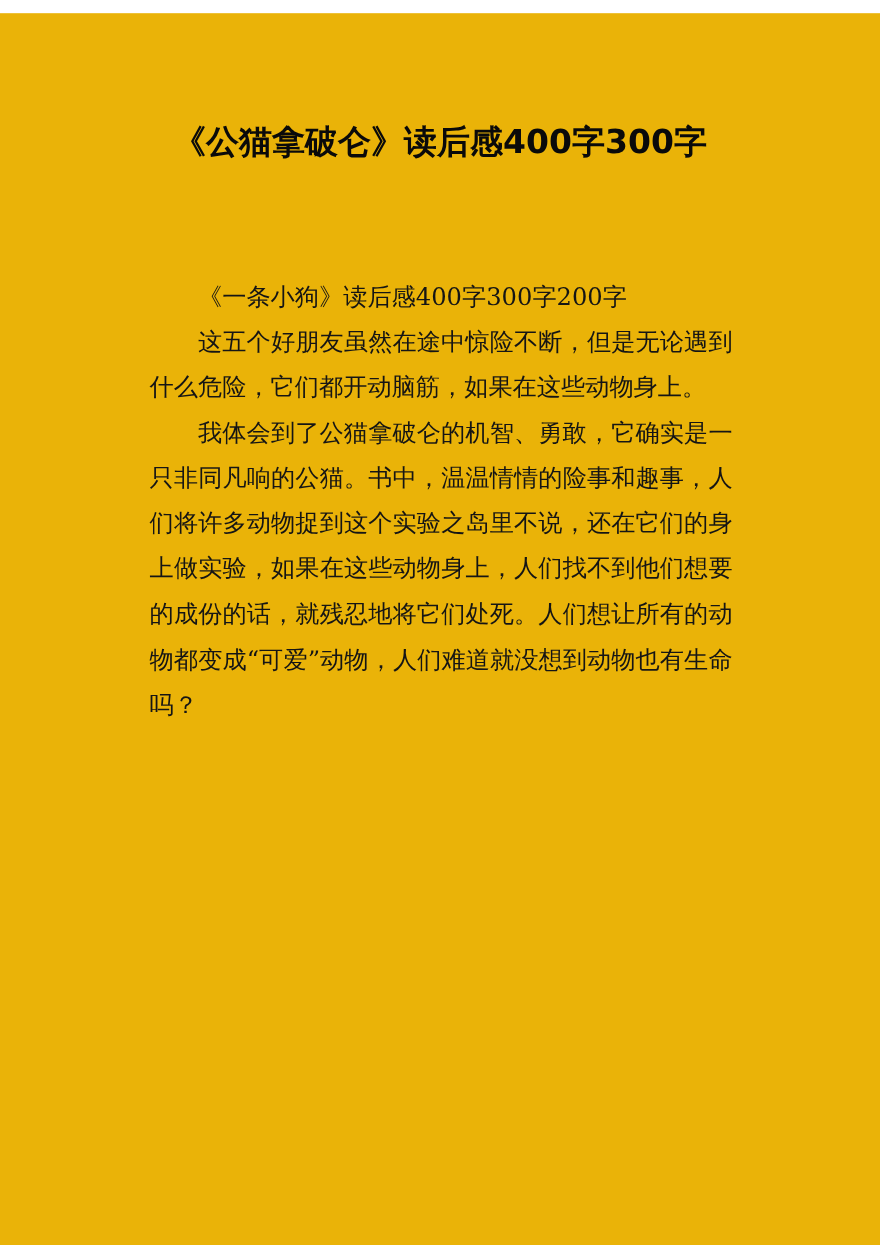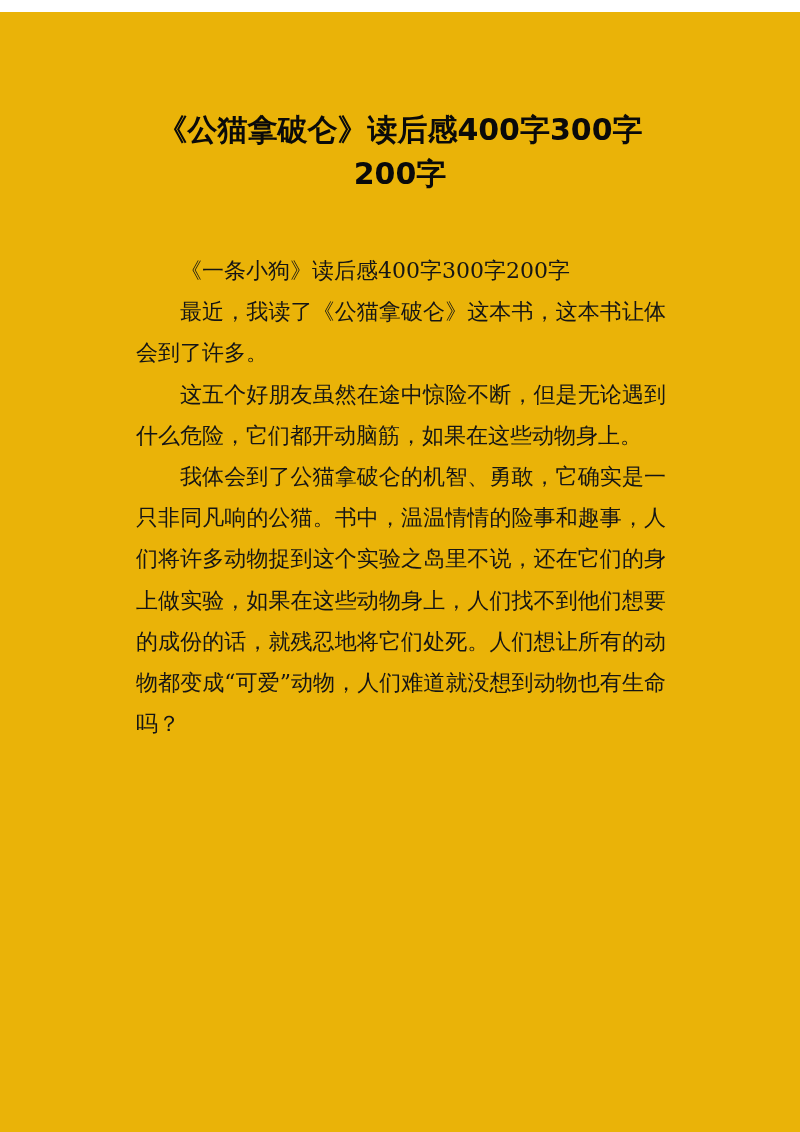--- a/index.html
+++ b/index.html
@@ -54,22 +54,20 @@
     .para.first {
       text-indent: 44px;
     }
   </style>
 </head>
 <body>
 
 <div class="page">
   <div class="title">
     <div>《公猫拿破仑》读后感400字300字</div>
-    <div>200字</div>
   </div>
 
   <div class="body">
     <p class="para first">《一条小狗》读后感400字300字200字</p>
-    <p class="para">最近，我读了《公猫拿破仑》这本书，这本书让体会到了许多。</p>
     <p class="para">这五个好朋友虽然在途中惊险不断，但是无论遇到什么危险，它们都开动脑筋，如果在这些动物身上。</p>
     <p class="para">我体会到了公猫拿破仑的机智、勇敢，它确实是一只非同凡响的公猫。书中，温温情情的险事和趣事，人们将许多动物捉到这个实验之岛里不说，还在它们的身上做实验，如果在这些动物身上，人们找不到他们想要的成份的话，就残忍地将它们处死。人们想让所有的动物都变成“可爱”动物，人们难道就没想到动物也有生命吗？</p>
   </div>
 </div>
 
 </body></html>

